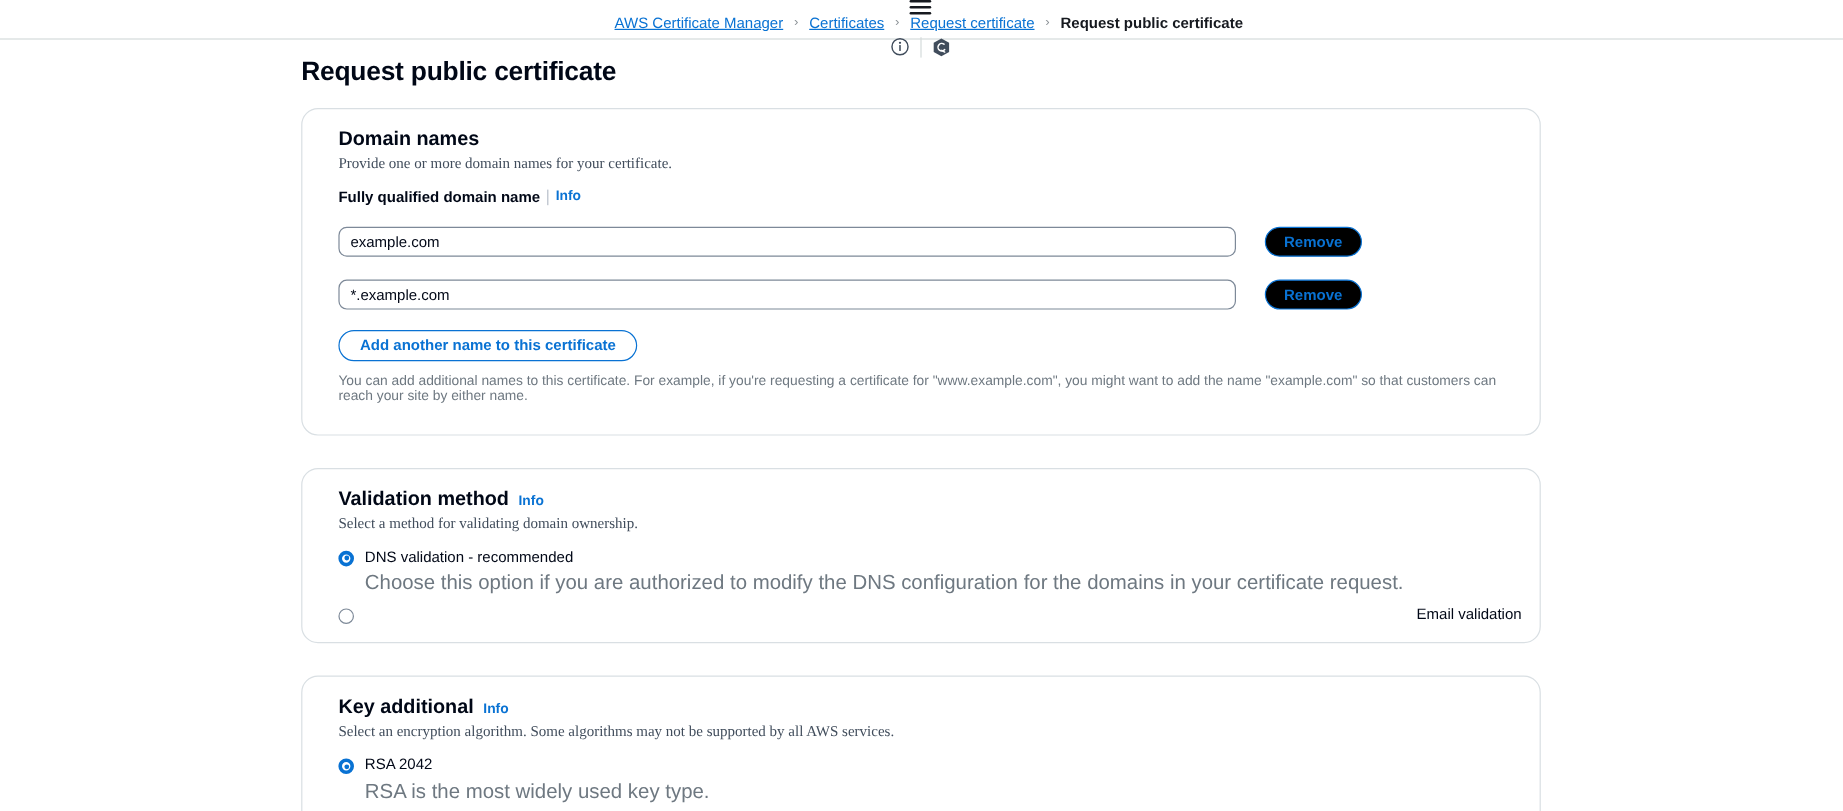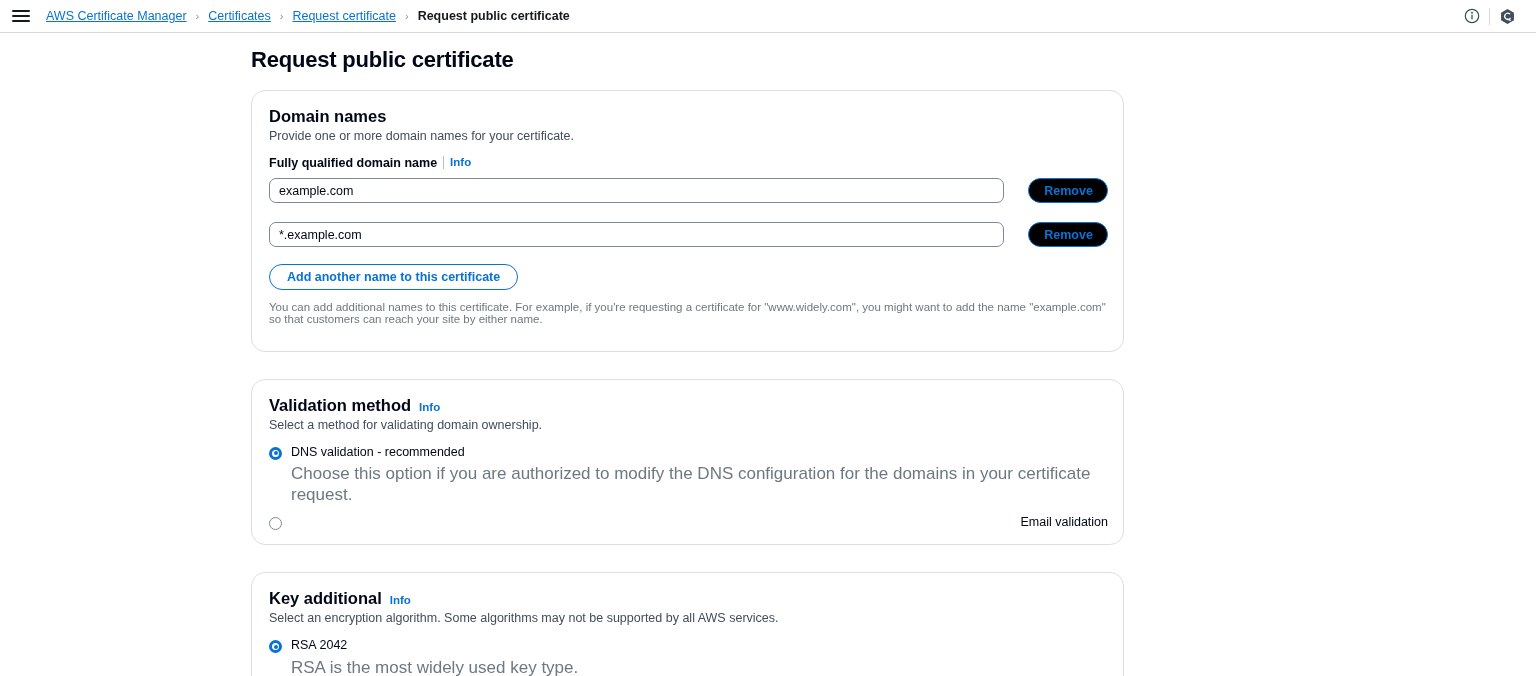--- a/index.html
+++ b/index.html
@@ -15,20 +15,21 @@
   }
 
   
   .topbar {
     height: 33px;
     border-bottom: 1px solid #d5dbdb;
     display: flex;
     align-items: center;
     padding: 0 12px 0 10px;
     background: #ffffff;
+    flex-direction: column;
   }
   .hamburger {
     width: 22px;
     height: 22px;
     display: flex;
     flex-direction: column;
     justify-content: center;
     gap: 3px;
     padding: 0 2px;
     cursor: pointer;
@@ -90,55 +91,56 @@
   .page-title {
     font-size: 22px;
     font-weight: bold;
     letter-spacing: -0.2px;
     color: #000716;
     margin: 0 0 17px 0;
   }
 
   
   .card {
-    width: 873px;
+    width: 1033px;
     background: #ffffff;
     border: 1px solid #d9dfe3;
     border-radius: 14px;
-    padding: 16px 15px 14px 17px;
+    padding: 16px 15px 14px 30px;
     margin-bottom: 27px;
   }
   .card-title {
     font-size: 16.5px;
     font-weight: bold;
     color: #000716;
     margin: 0 0 3px 0;
     display: flex;
     align-items: baseline;
     gap: 8px;
   }
   .card-desc {
     font-size: 12.5px;
     color: #414d5c;
     margin: 0 0 13px 0;
+    font-family: Liberation Serif, serif;
   }
 
   .info-link {
     color: #0972d3;
     font-size: 11.5px;
     font-weight: bold;
     text-decoration: none;
     cursor: pointer;
   }
 
   .field-label-row {
     display: flex;
-    align-items: flex-start;
+    align-items: center;
     gap: 6px;
-    margin-bottom: 8px;
+    margin-bottom: 18px;
   }
   .field-label {
     font-size: 12.5px;
     font-weight: bold;
     color: #000716;
   }
   .label-divider {
     width: 1px;
     height: 13px;
     background: #b6bec9;
@@ -304,21 +306,21 @@
       <input class="text-input" type="text" value="example.com" style="">
       <button class="btn-normal">Remove</button>
     </div>
 
     <div class="input-row">
       <input class="text-input" type="text" value="*.example.com" style="">
       <button class="btn-normal">Remove</button>
     </div>
 
     <button class="btn-add">Add another name to this certificate</button>
-    <p class="hint">You can add additional names to this certificate. For example, if you're requesting a certificate for "www.widely.com", you might want to add the name "example.com" so that customers can reach your site by either name.</p>
+    <p class="hint">You can add additional names to this certificate. For example, if you're requesting a certificate for "www.example.com", you might want to add the name "example.com" so that customers can reach your site by either name.</p>
   </section>
 
   <section class="card">
     <h2 class="card-title">
       <span>Validation method</span>
       <a class="info-link">Info</a>
     </h2>
     <p class="card-desc">Select a method for validating domain ownership.</p>
 
     <div class="radio-group">

